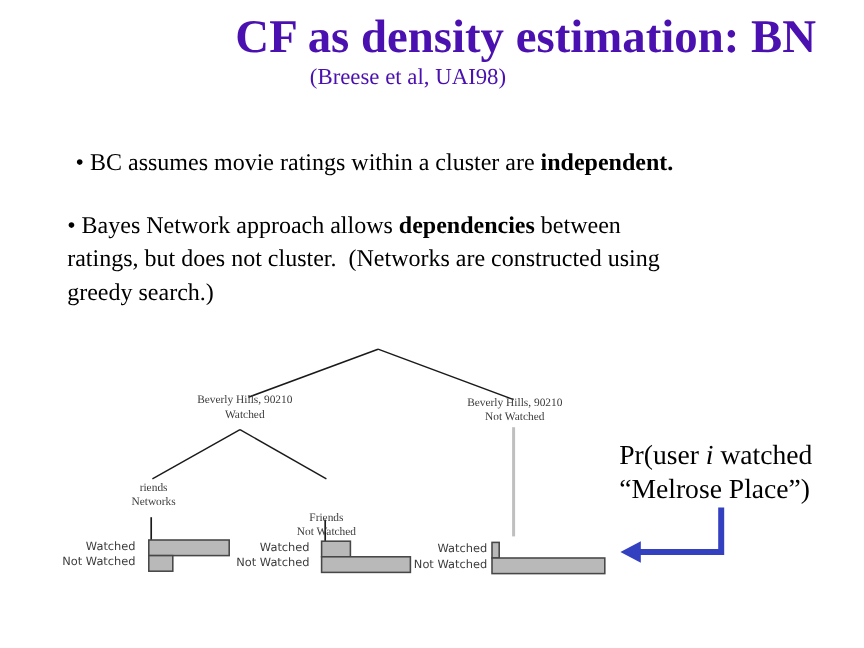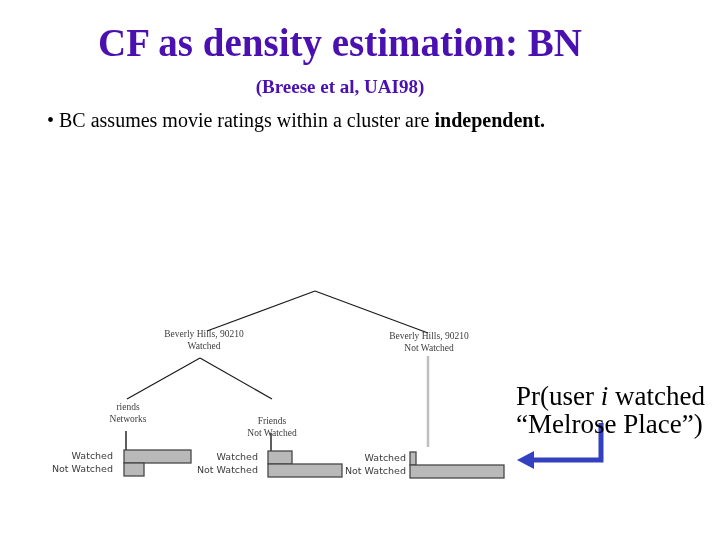--- a/index.html
+++ b/index.html
@@ -9,31 +9,32 @@
     background:#ffffff;
     overflow:hidden;
     font-family:"Liberation Serif","DejaVu Serif",serif;
     color:#000;
   }
   .header{
     position:absolute;left:0;top:10px;width:680px;
     text-align:center;
   }
   .title{
-    margin:12px;
+    margin:0;
     font-size:39px;line-height:42px;font-weight:bold;
     color:#4a10b0;
+    text-align:right;
   }
   .subtitle{
     margin:2px 0 0 0;
-    font-size:19px;line-height:22px;font-weight:bold;
+    font-size:19px;line-height:22px;font-weight:normal;
     color:#4a10b0;
   }
   .bullet{
-    position:absolute;margin:0;
+    position:absolute;margin:16px;
     font-size:20px;line-height:28px;
     white-space:pre-wrap;
   }
   .bullet-1{left:47px;top:106px;width:620px;}
   .bullet-2{left:40px;top:158px;width:630px;}
   .diagram-svg{position:absolute;left:0;top:280px;}
   .node-label{
     position:absolute;
     font-family:Liberation Serif, serif;
     font-size:9.5px;line-height:11.5px;color:#3c3c3c;
@@ -41,37 +42,39 @@
     transform:translateX(-50%);
   }
   .bar-label{
     position:absolute;
     font-family:"DejaVu Sans","Liberation Sans",sans-serif;
     font-size:9.5px;line-height:13px;color:#3c3c3c;
     white-space:pre;text-align:right;
   }
   .pr-note{
     position:absolute;left:516px;top:366px;width:190px;
-    font-size:27px;line-height:28px;
+    font-size:23px;line-height:28px;
     white-space:pre-wrap;
-    margin-top:16px;
   }
 </style>
 </head>
 <body>
 
 <div class="slide">
 
   <div class="header">
     <h1 class="title">CF as density estimation: BN</h1>
     <h2 class="subtitle">(Breese et al, UAI98)</h2>
   </div>
 
   <p class="bullet bullet-1"><span>• BC assumes movie ratings within a cluster are </span><b>independent.</b></p>
 
+  <p class="bullet bullet-2"><span>• Bayes Network approach allows </span><b>dependencies</b><span> between
+ratings, but does not cluster.  (Networks are constructed using
+greedy search.)</span></p>
 
   <svg class="diagram-svg" width="720" height="215" viewBox="0 280 720 215">
 
     <path d="M315,291 L207,331" stroke="#1a1a1a" stroke-width="1.2" fill="none"></path>
     <path d="M315,291 L428,333" stroke="#1a1a1a" stroke-width="1.2" fill="none"></path>
     <path d="M200,358 L127,399" stroke="#1a1a1a" stroke-width="1.2" fill="none"></path>
     <path d="M200,358 L272,399" stroke="#1a1a1a" stroke-width="1.2" fill="none"></path>
 
     <path d="M126,431 L126,450" stroke="#1a1a1a" stroke-width="1.4" fill="none"></path>
     <path d="M271,433 L271,451" stroke="#1a1a1a" stroke-width="1.4" fill="none"></path>
@@ -89,21 +92,21 @@
     <path d="M601,423 L601,460 L532,460" stroke="#3340c0" stroke-width="5" fill="none"></path>
     <polygon points="517,460 534,451 534,469" fill="#3340c0"></polygon>
   </svg>
 
   <div class="node-label" style="left:204px;top:329px">Beverly Hills, 90210
 Watched</div>
   <div class="node-label" style="left:429px;top:331px">Beverly Hills, 90210
 Not Watched</div>
   <div class="node-label" style="left:128px;top:402px">riends
 Networks</div>
-  <div class="node-label" style="left:272px;top:416px">Friends
+  <div class="node-label" style="left:272px;top:427px">Friends
 Not Watched</div>
 
   <div class="bar-label" style="right:607px;top:449px">Watched
 Not Watched</div>
   <div class="bar-label" style="right:462px;top:450px">Watched
 Not Watched</div>
   <div class="bar-label" style="right:314px;top:451px">Watched
 Not Watched</div>
 
   <div class="pr-note"><span>Pr(user </span><i>i</i><span> watched

